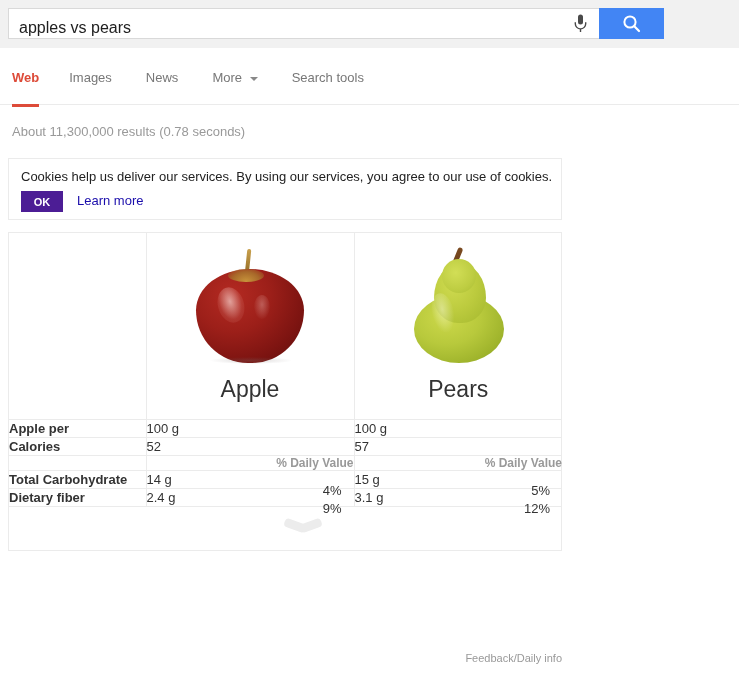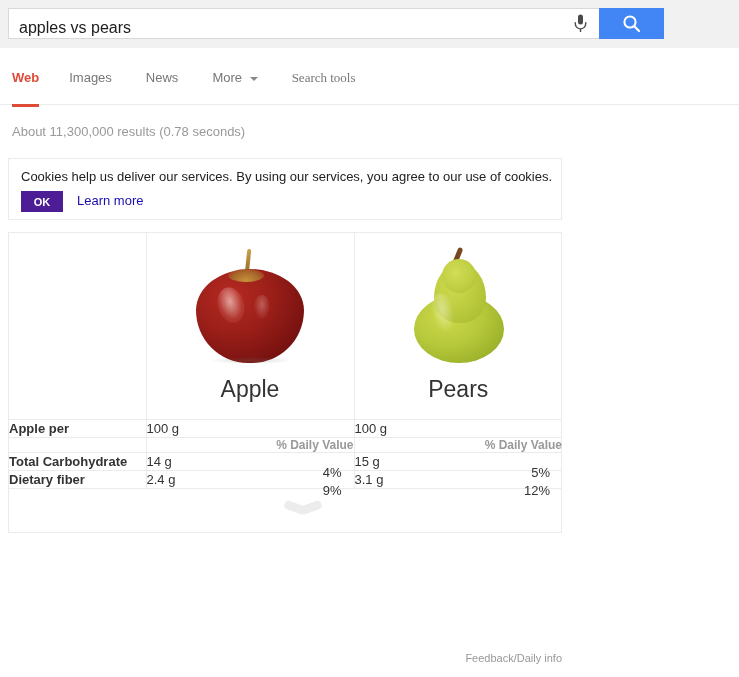--- a/index.html
+++ b/index.html
@@ -63,21 +63,21 @@
   .tab {
     font-size: 13px;
     color: #777777;
     padding: 0 18px 0 0;
     margin-right: 16px;
     cursor: pointer;
     white-space: nowrap;
     position: relative;
     line-height: 16px;
   }
-  .tab:last-child { margin-right: 0; font-family: Liberation Serif, serif; }
+  .tab:last-child { margin-right: 0; }
   .tab.active {
     color: #dd4b39;
     font-weight: bold;
     padding-right: 0;
     margin-right: 30px;
   }
   .tab.active .underline {
     position: absolute;
     left: 0; bottom: -21px;
     width: 100%; height: 3px;
@@ -422,20 +422,25 @@
           <div class="fruit-name">Pears</div>
         </td>
       </tr>
 
       <tr>
         <td class="row-label">Apple per</td>
         <td class="cell">100 g</td>
         <td class="cell">100 g</td>
       </tr>
 
+      <tr>
+        <td class="row-label">Calories</td>
+        <td class="cell">52</td>
+        <td class="cell">57</td>
+      </tr>
 
       <tr class="row-divider">
         <td></td>
         <td class="dv-head">% Daily Value</td>
         <td class="dv-head">% Daily Value</td>
       </tr>
 
       <tr>
         <td class="row-label">Total Carbohydrate</td>
         <td class="cell">

